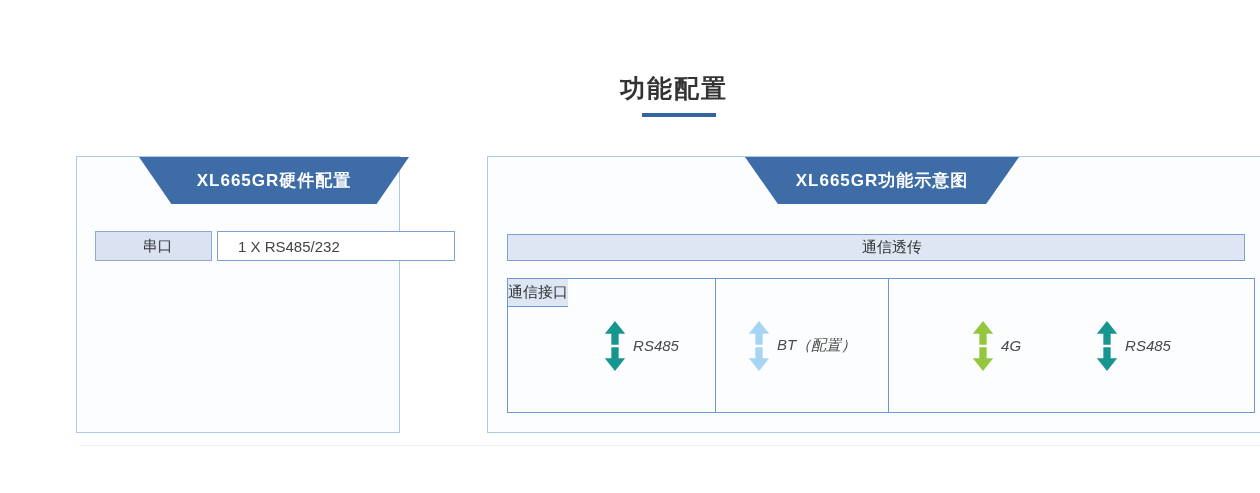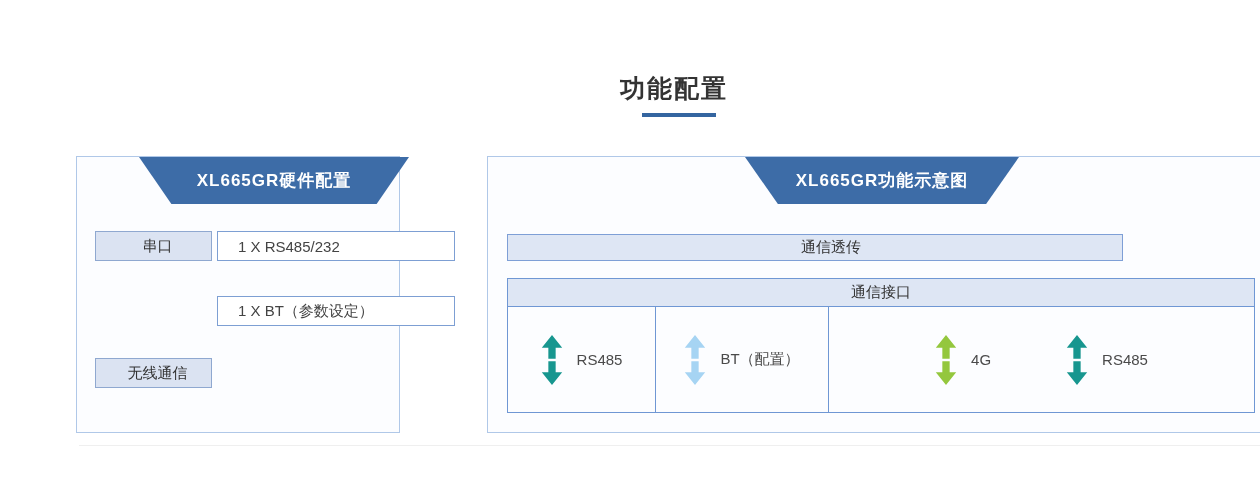--- a/index.html
+++ b/index.html
@@ -84,40 +84,39 @@
     display: flex;
     align-items: center;
     padding-left: 20px;
     font-size: 15px;
     color: #444444;
   }
   .passthrough-bar {
     position: absolute;
     left: 19px;
     top: 77px;
-    width: 616px;
+    width: 738px;
     height: 27px;
     background: #dee6f4;
     border: 1.5px solid #7e9fd6;
     display: flex;
     align-items: center;
     justify-content: center;
     font-size: 15px;
     color: #333333;
     padding-left: 32px;
   }
   .iface-table {
     position: absolute;
     left: 19px;
     top: 121px;
     width: 748px;
     height: 135px;
     border: 1.5px solid #6f97d4;
     display: flex;
-    flex-direction: column;
   }
   .iface-header {
     height: 28px;
     background: #dee6f4;
     border-bottom: 1.5px solid #6f97d4;
     display: flex;
     align-items: center;
     justify-content: center;
     font-size: 15px;
     color: #333333;
@@ -125,21 +124,21 @@
   .iface-body { flex: 1; display: flex; }
   .iface-cell {
     display: flex;
     align-items: center;
     justify-content: center;
     gap: 75px;
   }
   .iface-cell.c1 { width: 148px; border-right: 1.5px solid #6f97d4; }
   .iface-cell.c2 { width: 173px; border-right: 1.5px solid #6f97d4; }
   .iface-cell.c3 { flex: 1; }
-  .arrow-group { display: flex; align-items: center; gap: 14px; }
+  .arrow-group { display: flex; align-items: center; gap: 7px; font-style: italic; }
   .arrow-group svg { display: block; }
   .arrow-label { font-size: 15px; color: #4a4a4a; white-space: nowrap; }
   .bottom-rule {
     position: absolute;
     left: 35px;
     top: 445px;
     width: 1190px;
     height: 1px;
     background: #efefef;
   }
@@ -154,24 +153,22 @@
 
   <section class="panel left-panel">
     <div class="trapezoid">
       <span>XL665GR硬件配置</span>
     </div>
     <div class="hw-row" style="top:74px">
       <div class="hw-label">串口</div>
       <div class="hw-value">1 X RS485/232</div>
     </div>
     <div class="hw-row" style="top:139px">
-      <div class="hw-value">1 X BT（参数设定）</div>
     </div>
     <div class="hw-row" style="top:201px">
-      <div class="hw-label">无线通信</div>
     </div>
   </section>
 
   <section class="panel right-panel">
     <div class="trapezoid">
       <span>XL665GR功能示意图</span>
     </div>
 
     <div class="passthrough-bar">通信透传</div>
 

